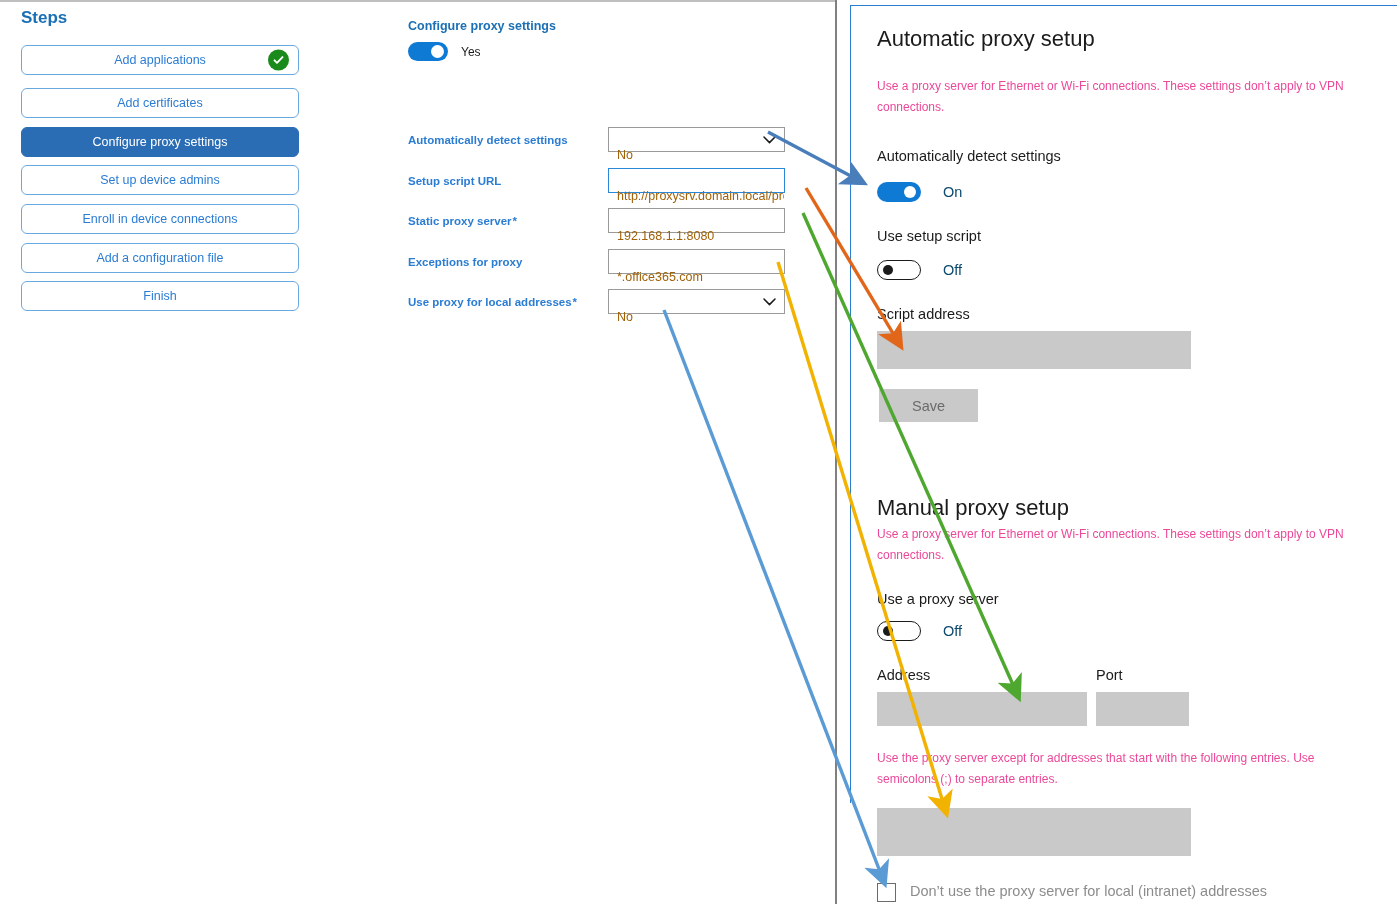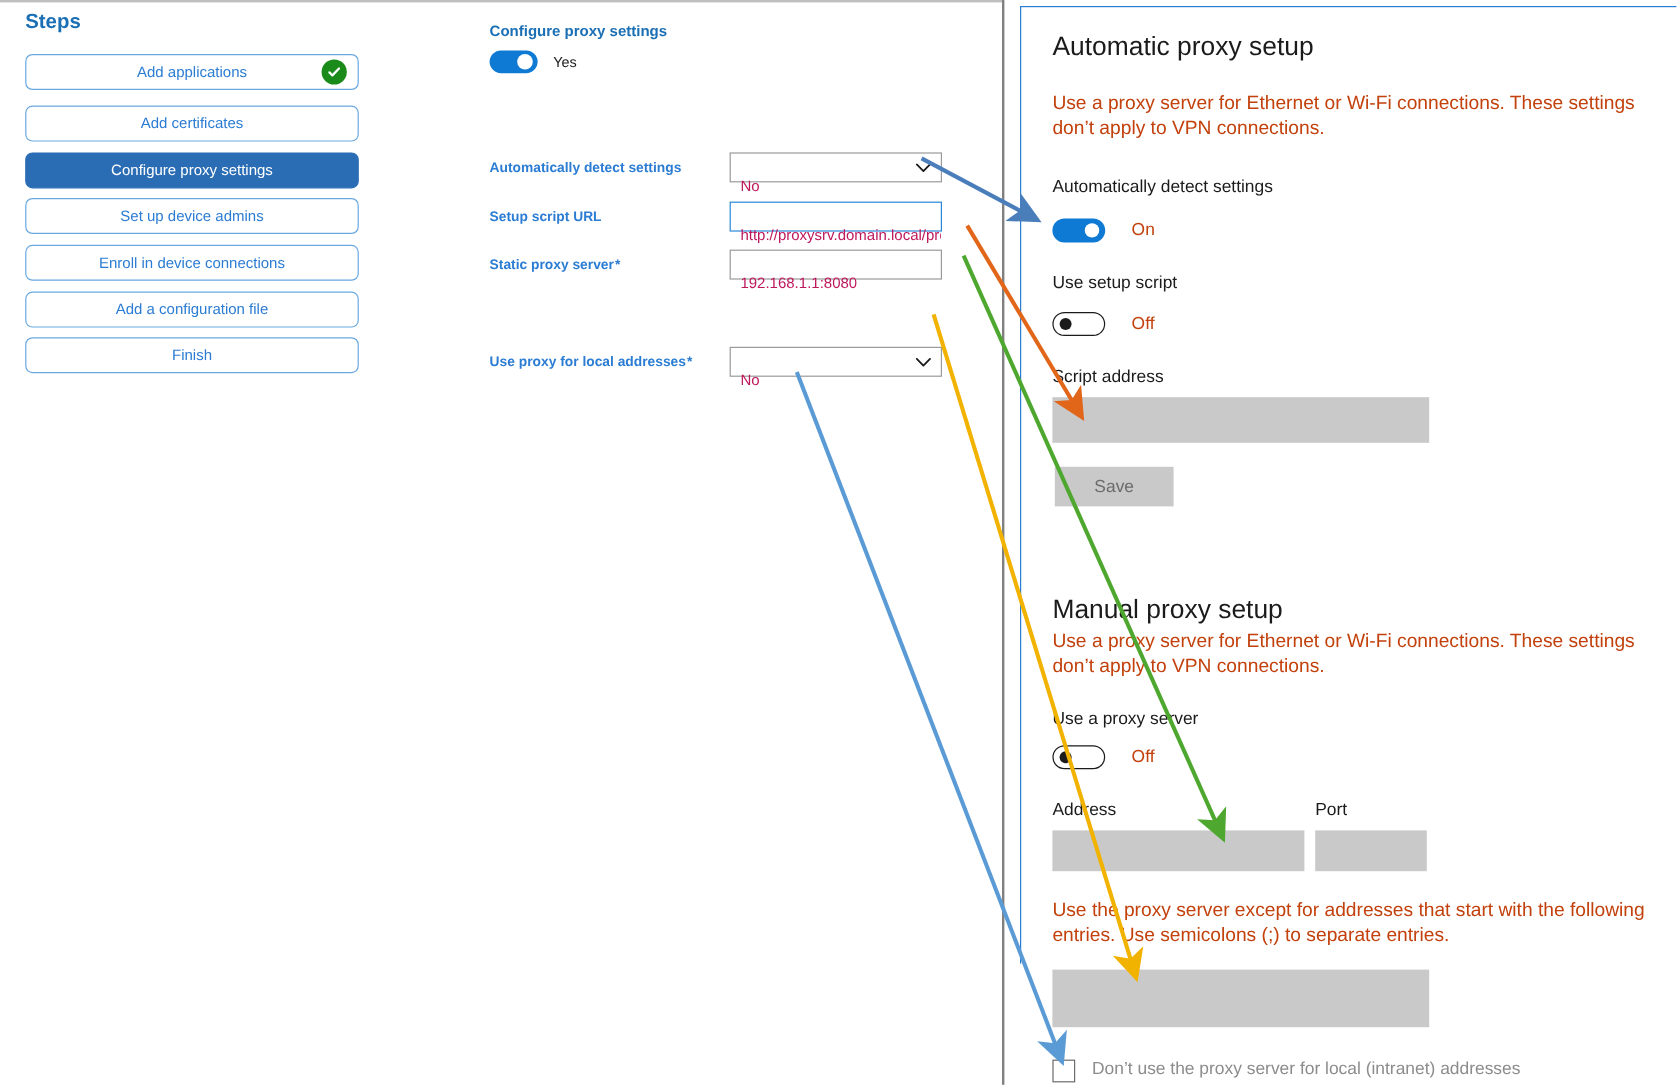--- a/index.html
+++ b/index.html
@@ -58,49 +58,49 @@
     font-size:11.5px;font-weight:bold;color:#2b7cd3;white-space:nowrap;
   }
   .flabel .req{color:#2b7cd3;font-weight:bold;}
   .fctrl{
     position:absolute;left:200px;top:0;width:177px;height:25px;
     border:1px solid #9a9a9a;background:#ffffff;box-sizing:border-box;
     display:flex;align-items:center;
   }
   .fctrl.focus{border:1.5px solid #2b88d8;}
   .fctrl .val{
-    padding-left:8px;font-size:12.5px;color:#be185d;white-space:nowrap;overflow:hidden;margin-top:31px;
+    padding-left:8px;font-size:12.5px;color:#a16207;white-space:nowrap;overflow:hidden;margin-top:31px;
   }
   .chevron{
     position:absolute;right:8px;top:50%;transform:translateY(-50%);
     width:13px;height:8px;
   }
 
   
   .win-panel{
     position:absolute;left:850px;top:5px;width:547px;height:798px;
     border:1.5px solid #2b7cd3;border-right:none;border-bottom:none;
     background:#ffffff;box-sizing:border-box;padding-left:44px;
   }
   .win-h1{
     position:absolute;left:26px;font-size:22px;color:#1b1b1b;font-weight:400;
   }
   .win-p{
-    position:absolute;left:26px;width:500px;font-size:16px;color:#c2410c;line-height:21px;
+    position:absolute;left:26px;width:500px;font-size:12px;color:#ec4899;line-height:21px;
   }
   .win-lab{
     position:absolute;left:26px;font-size:14.5px;color:#1b1b1b;
   }
   .win-tgl-row{position:absolute;left:26px;display:flex;align-items:center;}
   .wtgl{width:44px;height:20px;border-radius:10px;position:relative;box-sizing:border-box;}
   .wtgl.on{background:#0f7ad4;}
   .wtgl.on .wknob{position:absolute;top:4px;right:5px;width:12px;height:12px;border-radius:50%;background:#fff;}
   .wtgl.off{background:#ffffff;border:1.6px solid #1b1b1b;}
   .wtgl.off .wknob{position:absolute;top:4px;left:5px;width:10px;height:10px;border-radius:50%;background:#1b1b1b;}
-  .wtgl-label{margin-left:22px;font-size:14.5px;color:#c2410c;}
+  .wtgl-label{margin-left:22px;font-size:14.5px;color:#0c4a6e;}
   .grayfield{position:absolute;background:#c9c9c9;}
   .savebtn{
     position:absolute;background:#c9c9c9;display:flex;align-items:center;justify-content:center;
     font-size:14.5px;color:#6b6b6b;
   }
   .chk-row{position:absolute;left:26px;display:flex;align-items:flex-start;}
   .chkbox{width:19px;height:19px;border:1.6px solid #6b6b6b;background:#fff;box-sizing:border-box;}
   .chk-label{margin-left:14px;font-size:14.5px;color:#8c8c8c;white-space:nowrap;}
 
   
@@ -178,20 +178,26 @@
       </div>
     </div>
 
     <div class="frow" style="top:208px;">
       <span class="flabel"><span>Static proxy server</span><span class="req"> *</span></span>
       <div class="fctrl">
         <span class="val">192.168.1.1:8080</span>
       </div>
     </div>
 
+    <div class="frow" style="top:249px;">
+      <span class="flabel">Exceptions for proxy</span>
+      <div class="fctrl">
+        <span class="val">*.office365.com</span>
+      </div>
+    </div>
 
     <div class="frow" style="top:289px;">
       <span class="flabel"><span>Use proxy for local addresses</span><span class="req"> *</span></span>
       <div class="fctrl">
         <span class="val">No</span>
         <svg class="chevron" viewBox="0 0 13 8">
             <path d="M1 1 L6.5 6.6 L12 1" fill="none" stroke="#1b1b1b" stroke-width="1.5" stroke-linecap="round" stroke-linejoin="round"></path>
           </svg>
       </div>
     </div>

